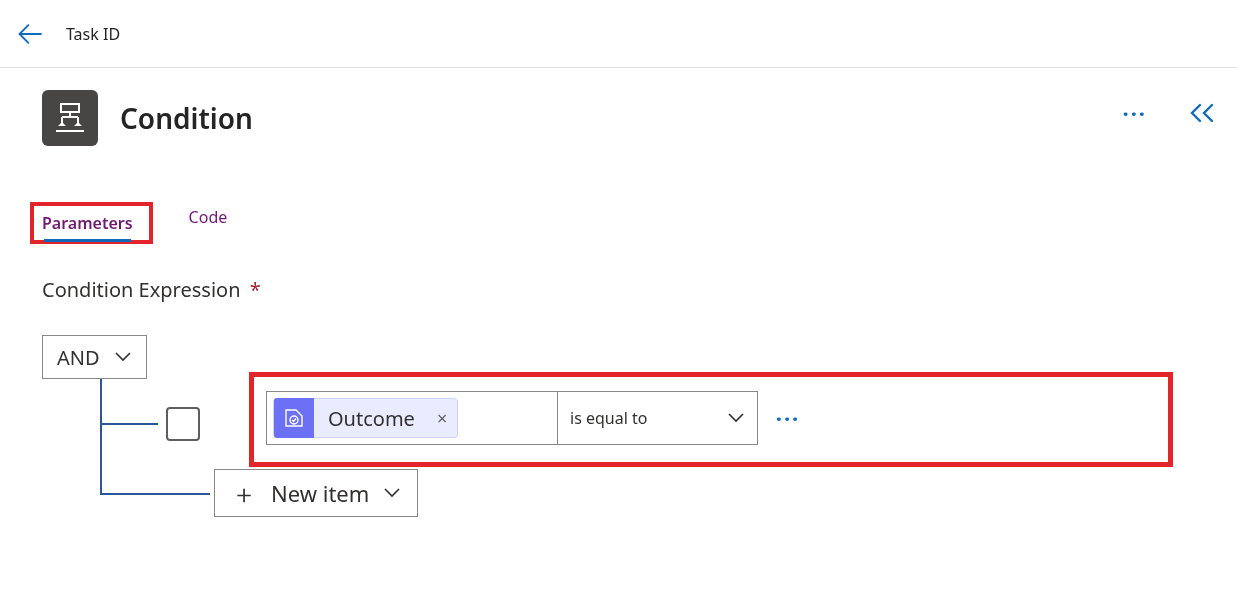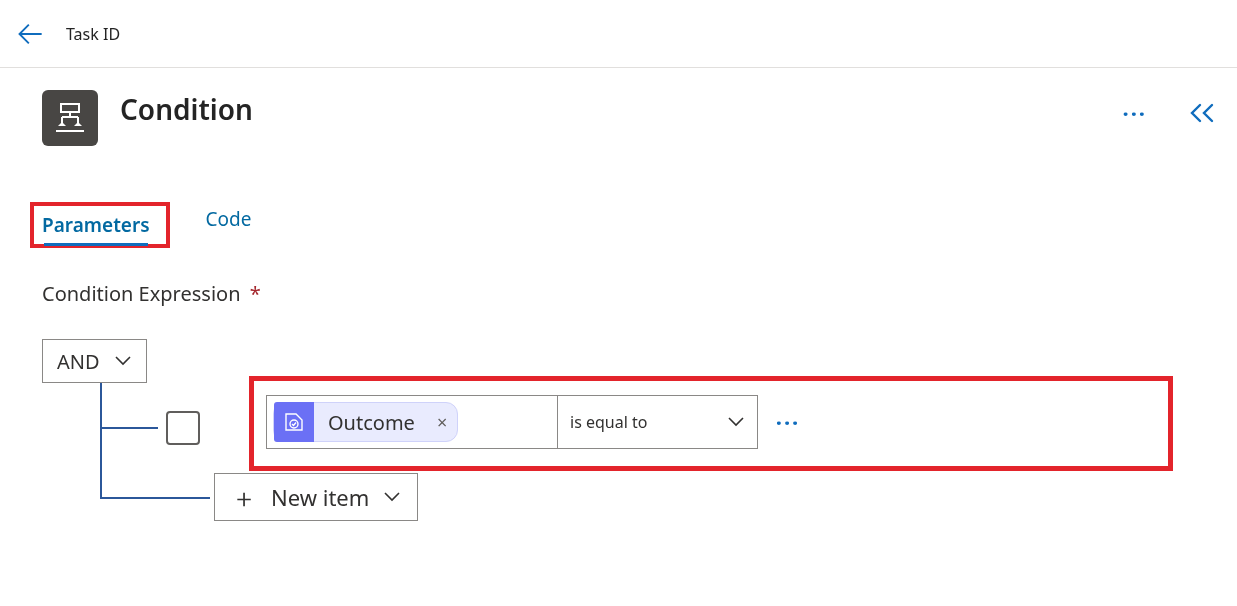--- a/index.html
+++ b/index.html
@@ -31,21 +31,21 @@
       font-size: 16px;
       font-weight: 400;
       color: #242424;
     }
     .content {
       padding: 22px 42px;
       position: relative;
     }
     .title-row {
       display: flex;
-      align-items: flex-start;
+      align-items: center;
       gap: 22px;
       margin-bottom: 60px;
     }
     .node-icon {
       width: 56px;
       height: 56px;
       background: #484644;
       border-radius: 6px;
       display: inline-flex;
       align-items: center;
@@ -75,22 +75,22 @@
       color: #0F6CBD;
       cursor: pointer;
       display: inline-flex;
     }
     .tabs {
       display: flex;
       gap: 40px;
       margin-bottom: 36px;
     }
     .tab {
-      font-size: 19px;
-      color: #0369a1;
+      font-size: 16px;
+      color: #701a75;
       cursor: pointer;
       padding-bottom: 8px;
       position: relative;
     }
     .tab.active {
       font-weight: 600;
     }
     .tab.active::after {
       content: "";
       position: absolute;
@@ -194,21 +194,21 @@
       padding: 6px;
       display: flex;
       align-items: center;
       gap: 6px;
     }
     .token {
       display: inline-flex;
       align-items: center;
       background: #E9EBFE;
       border: 1px solid #cfd2fa;
-      border-radius: 12px;
+      border-radius: 4px;
       height: 40px;
     }
     .token-icon {
       width: 40px;
       height: 40px;
       background: #6B70F5;
       display: inline-flex;
       align-items: center;
       justify-content: center;
       border-radius: 3px 0 0 3px;

